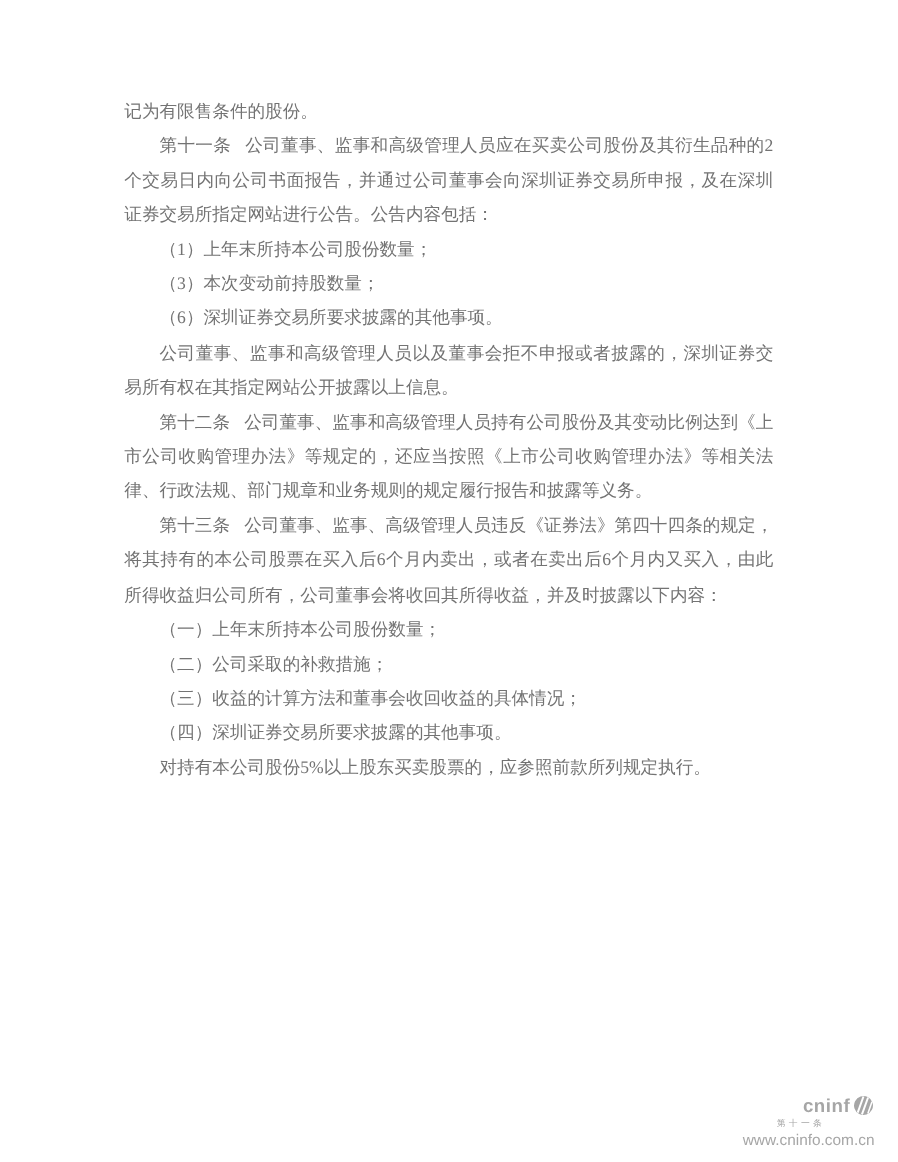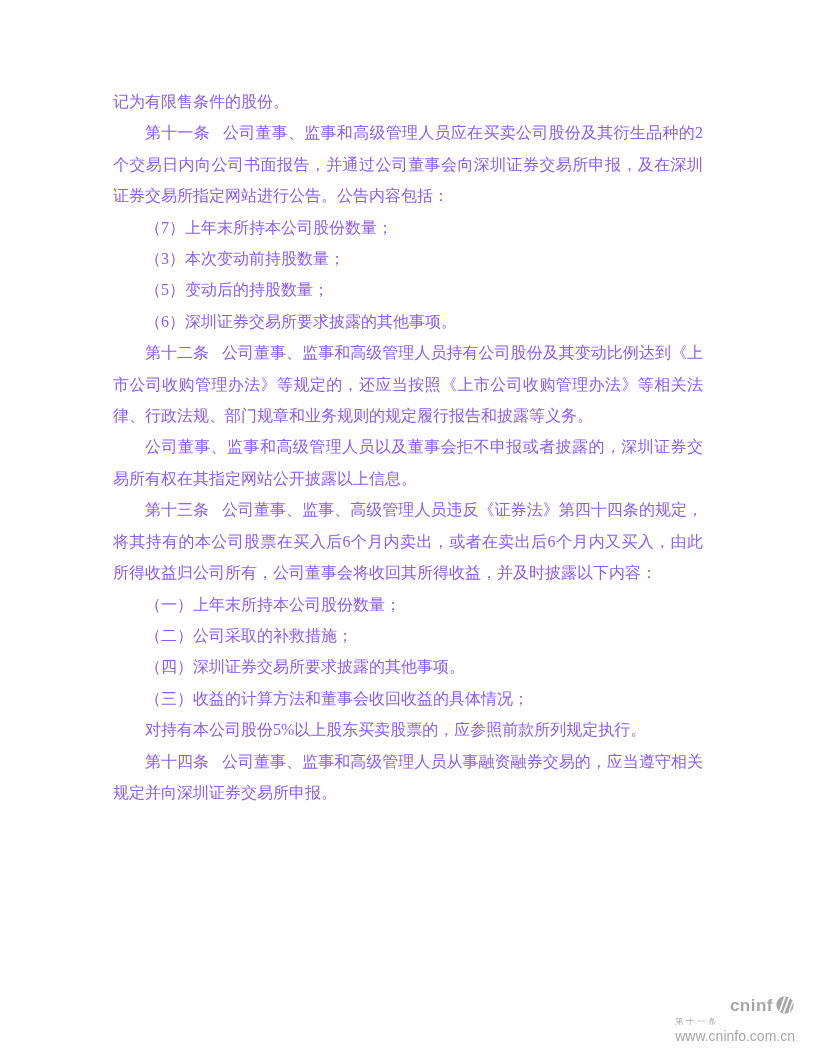--- a/index.html
+++ b/index.html
@@ -17,42 +17,42 @@
   .page {
     position: absolute;
     inset: 0;
     background: #ffffff;
   }
   .content {
     position: absolute;
     left: 113px;
     right: 113px;
     top: 86px;
-    color: #8b5cf6;
+    color: #737373;
     font-size: 16px;
     line-height: 31.4px;
     text-align: justify;
   }
   p.para {
     margin: 0;
     text-indent: 2em;
   }
   p.para.no-indent {
     text-indent: 0;
   }
   .article-label {
     font-weight: normal;
     margin-right: 0.8em;
   }
   
   .watermark {
     position: absolute;
     right: 21px;
     bottom: 12px;
-    text-align: left;
+    text-align: center;
     color: #a6a6a6;
     font-family: "Liberation Sans", "DejaVu Sans", sans-serif;
     line-height: 1.1;
     margin-left: 36px;
   }
   .wm-logo-row {
     display: flex;
     align-items: center;
     justify-content: flex-end;
     gap: 1px;
@@ -81,33 +81,31 @@
   }
 </style>
 </head>
 <body>
 
 <div class="page">
 
   <div class="content" id="doc-content">
       <p class="para no-indent"><span>记为有限售条件的股份。</span></p>
       <p class="para"><span class="article-label">第十一条</span><span>公司董事、监事和高级管理人员应在买卖公司股份及其衍生品种的2个交易日内向公司书面报告，并通过公司董事会向深圳证券交易所申报，及在深圳证券交易所指定网站进行公告。公告内容包括：</span></p>
-      <p class="para"><span>（7）上年末所持本公司股份数量；</span></p>
+      <p class="para"><span>（1）上年末所持本公司股份数量；</span></p>
       <p class="para"><span>（3）本次变动前持股数量；</span></p>
-      <p class="para"><span>（5）变动后的持股数量；</span></p>
       <p class="para"><span>（6）深圳证券交易所要求披露的其他事项。</span></p>
+      <p class="para"><span>公司董事、监事和高级管理人员以及董事会拒不申报或者披露的，深圳证券交易所有权在其指定网站公开披露以上信息。</span></p>
       <p class="para"><span class="article-label">第十二条</span><span>公司董事、监事和高级管理人员持有公司股份及其变动比例达到《上市公司收购管理办法》等规定的，还应当按照《上市公司收购管理办法》等相关法律、行政法规、部门规章和业务规则的规定履行报告和披露等义务。</span></p>
-      <p class="para"><span>公司董事、监事和高级管理人员以及董事会拒不申报或者披露的，深圳证券交易所有权在其指定网站公开披露以上信息。</span></p>
       <p class="para"><span class="article-label">第十三条</span><span>公司董事、监事、高级管理人员违反《证券法》第四十四条的规定，将其持有的本公司股票在买入后6个月内卖出，或者在卖出后6个月内又买入，由此所得收益归公司所有，公司董事会将收回其所得收益，并及时披露以下内容：</span></p>
       <p class="para"><span>（一）上年末所持本公司股份数量；</span></p>
       <p class="para"><span>（二）公司采取的补救措施；</span></p>
+      <p class="para"><span>（三）收益的计算方法和董事会收回收益的具体情况；</span></p>
       <p class="para"><span>（四）深圳证券交易所要求披露的其他事项。</span></p>
-      <p class="para"><span>（三）收益的计算方法和董事会收回收益的具体情况；</span></p>
       <p class="para"><span>对持有本公司股份5%以上股东买卖股票的，应参照前款所列规定执行。</span></p>
-      <p class="para"><span class="article-label">第十四条</span><span>公司董事、监事和高级管理人员从事融资融券交易的，应当遵守相关规定并向深圳证券交易所申报。</span></p>
     </div>
 
   <div class="watermark">
     <div class="wm-logo-row">
       <span class="wm-cninf">cninf</span>
       <span class="wm-icon">
         <svg width="20" height="20" viewBox="0 0 20 20">
           <g transform="rotate(-18 10 10)">
             <circle cx="10" cy="10" r="8.6" fill="#a6a6a6"></circle>
             <line x1="3" y1="14.5" x2="12.5" y2="2.2" stroke="#ffffff" stroke-width="1.8"></line>

